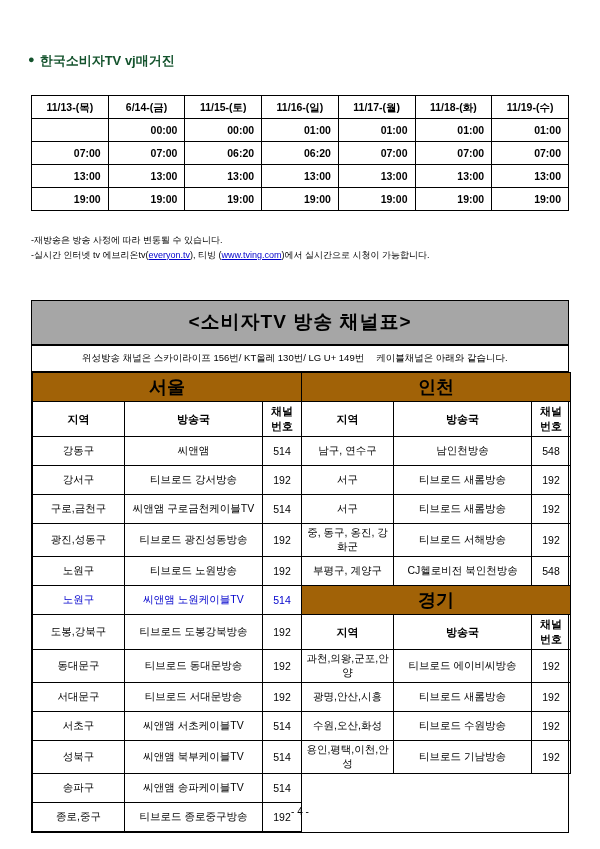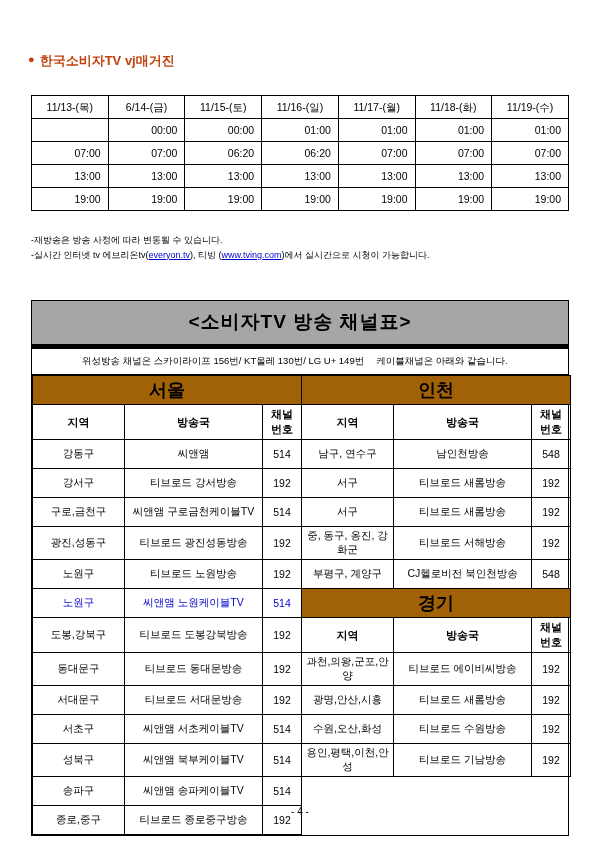--- a/index.html
+++ b/index.html
@@ -19,21 +19,21 @@
     overflow: hidden;
   }
 
   
   .doc-title {
     position: absolute;
     left: 28px;
     top: 52px;
     font-size: 13px;
     font-weight: bold;
-    color: #c2410c;
+    color: #14532d;
     letter-spacing: 0px;
     white-space: nowrap;
   }
   .doc-title .bullet {
     font-size: 11px;
     margin-right: 5px;
     vertical-align: 2px;
   }
 
   
@@ -49,20 +49,21 @@
     table-layout: fixed;
   }
   table.schedule td {
     border: 1px solid #000000;
     height: 20px;
     text-align: right;
     padding: 1px 7px 1px 2px;
     font-size: 10.5px;
     color: #000;
     line-height: 16px;
+    font-weight: bold;
   }
   table.schedule tr.head td {
     text-align: center;
     padding-right: 2px;
   }
 
   
   .notes {
     position: absolute;
     left: 31px;
@@ -81,21 +82,21 @@
   .chan-block {
     position: absolute;
     left: 31px;
     top: 300px;
     width: 538px;
     border: 1px solid #000;
     box-sizing: border-box;
   }
   .chan-title {
     background: #a6a6a6;
-    border-bottom: 5px solid #000000;
+    border-bottom: 2px solid #000000;
     text-align: center;
     font-size: 19px;
     font-weight: bold;
     padding: 8px 0 9px 0;
     letter-spacing: 1px;
   }
   .chan-sub {
     border-bottom: 1px solid #000;
     font-size: 9.5px;
     padding: 6px 8px 6px 8px;

